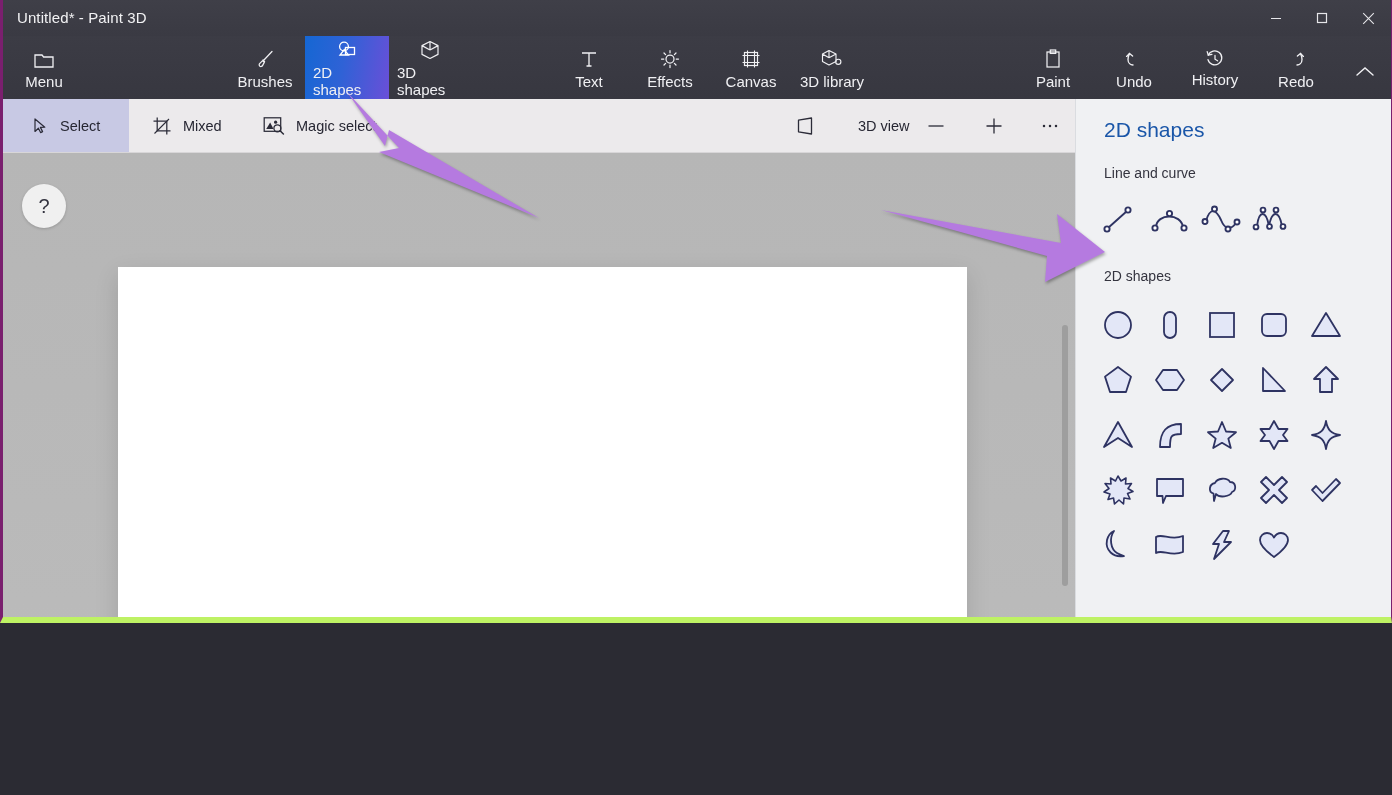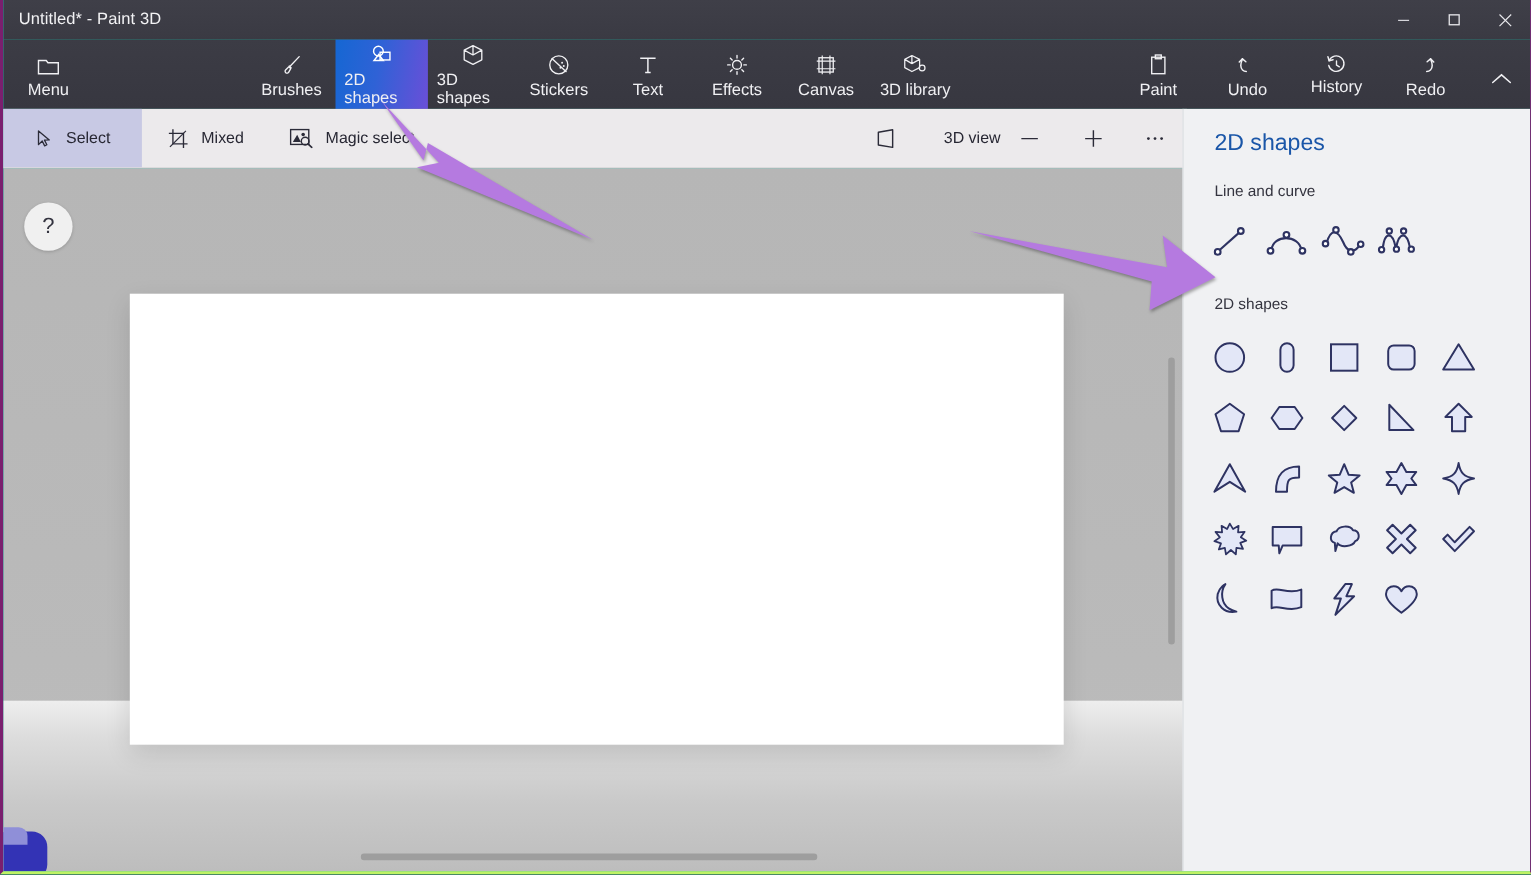--- a/index.html
+++ b/index.html
@@ -4,25 +4,25 @@
 <style>
   * { box-sizing: border-box; margin: 0; padding: 0; }
   html, body {
     width: 1392px; height: 795px;
     font-family: "Liberation Sans", sans-serif;
     overflow: hidden;
     background: #2b2b33;
   }
   .app {
     position: relative;
-    width: 1392px; height: 795px;
+    width: 1392px; height: 623px;
     border-left: 3px solid #7a1f6e;
-    border-bottom: 3px solid #bef264;
+    border-bottom: 6px solid #bef264;
     border-right: 1px solid #7a1f6e;
-    background: #14b8a6;
+    background: #c4b5fd;
     overflow: hidden;
   }
 
   
   .titlebar {
     position: absolute; left: 0; top: 0; right: 0; height: 36px;
     background: linear-gradient(180deg,#3f3f48 0%, #3a3a43 100%);
   }
   .title-text {
     position: absolute; left: 14px; top: 9px;
@@ -198,32 +198,20 @@
 
     <div class="rb-item" style="left:386px;width:82px">
       <span class="ic">
         <svg width="22" height="22" viewBox="0 0 22 22">
             <path d="M11 2.5 L19 6.6v8.8L11 19.5 3 15.4V6.6z M11 2.5 L11 11 M11 11 L19 6.6 M11 11 L3 6.6" fill="none" stroke="#f0f0f3" stroke-width="1.2" stroke-linejoin="round"></path>
           </svg>
       </span>
       <span class="lbl">3D shapes</span>
     </div>
 
-    <div class="rb-item" style="left:468px;width:74px">
-      <span class="ic">
-        <svg width="22" height="22" viewBox="0 0 22 22">
-            <circle cx="11" cy="11" r="8.2" fill="none" stroke="#f0f0f3" stroke-width="1.25"></circle>
-            <path d="M4.5 5 L18 17.5" stroke="#f0f0f3" stroke-width="1.25"></path>
-            <circle cx="14" cy="9" r=".9" fill="#f0f0f3"></circle>
-            <circle cx="15.5" cy="12" r=".9" fill="#f0f0f3"></circle>
-            <circle cx="12.5" cy="13.5" r=".9" fill="#f0f0f3"></circle>
-          </svg>
-      </span>
-      <span class="lbl">Stickers</span>
-    </div>
 
     <div class="rb-item" style="left:556px;width:60px">
       <span class="ic">
         <svg width="22" height="22" viewBox="0 0 22 22">
             <path d="M4 5h14 M11 5v13 M8.5 18h5" stroke="#f0f0f3" stroke-width="1.35" fill="none"></path>
           </svg>
       </span>
       <span class="lbl">Text</span>
     </div>
 

